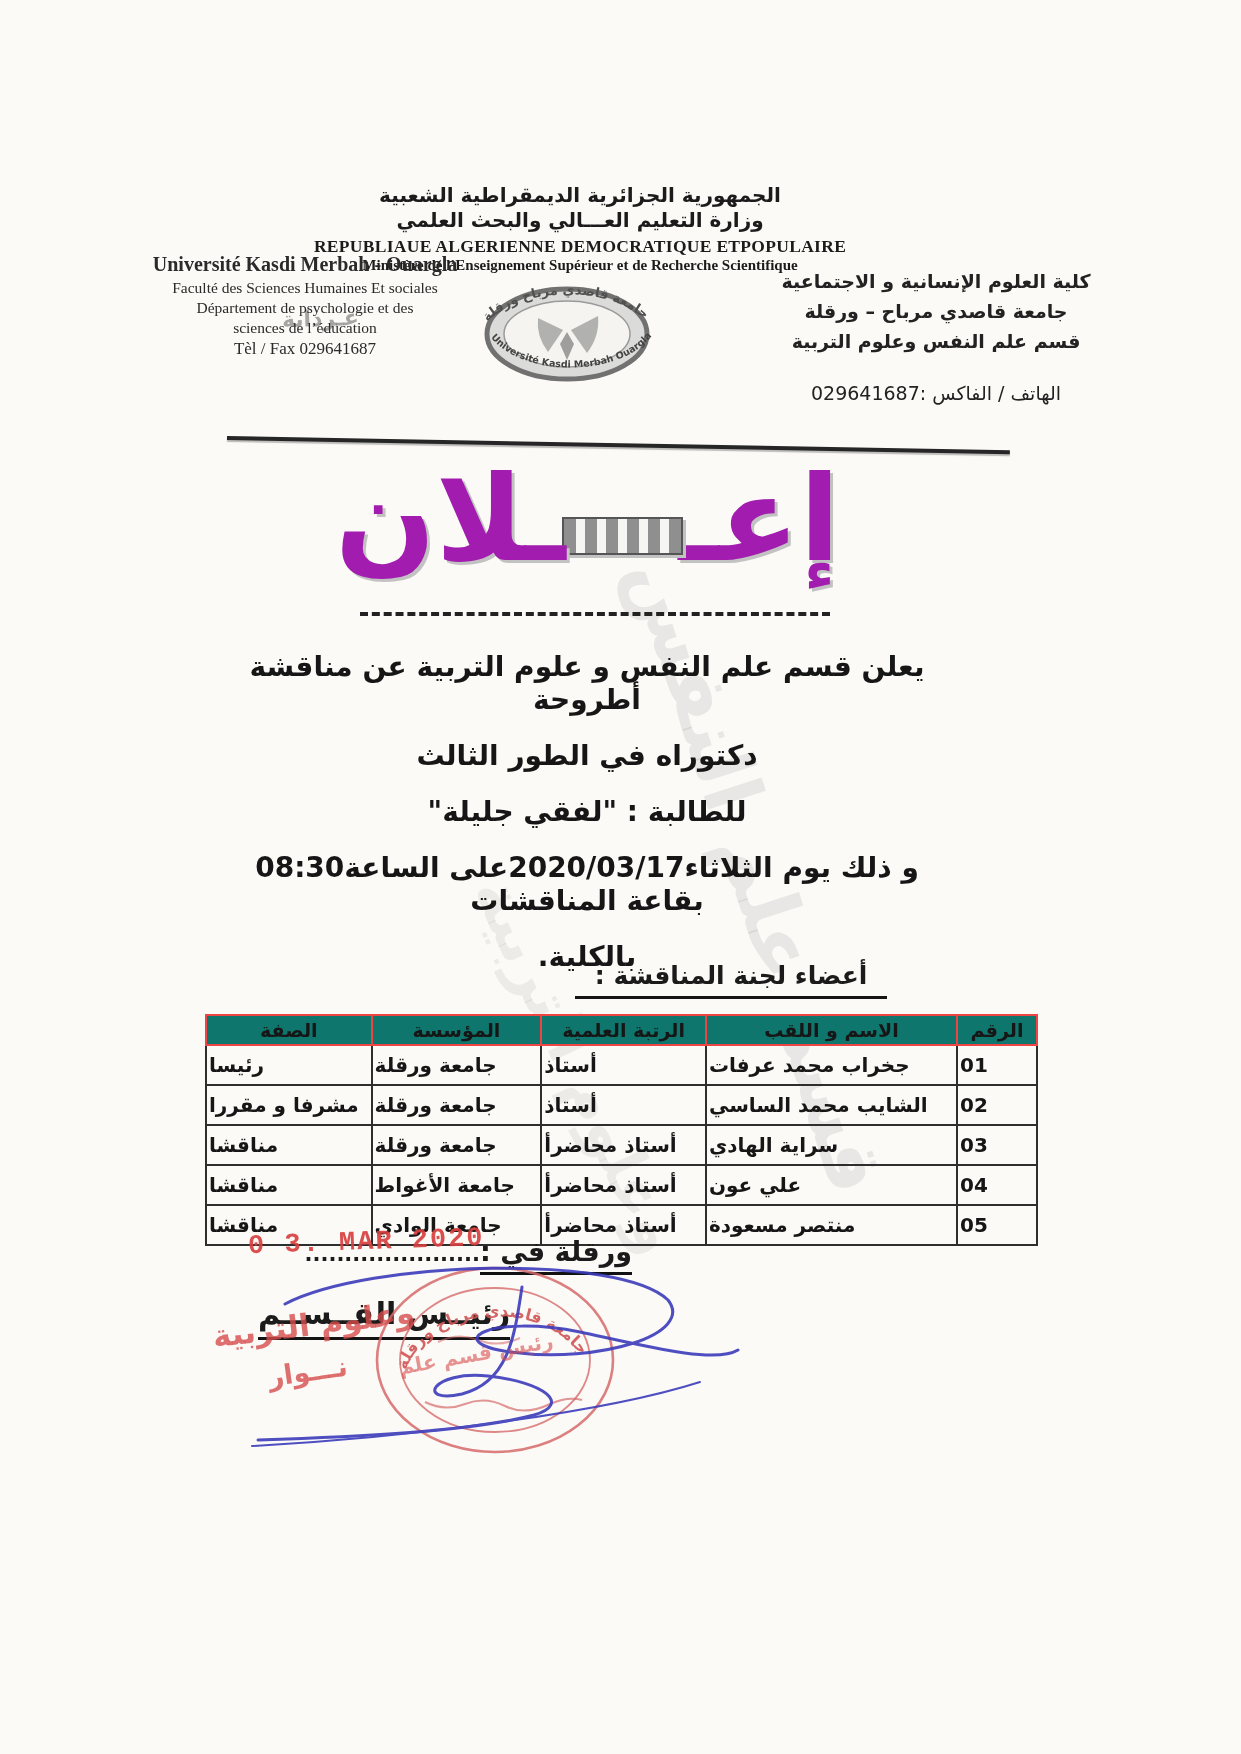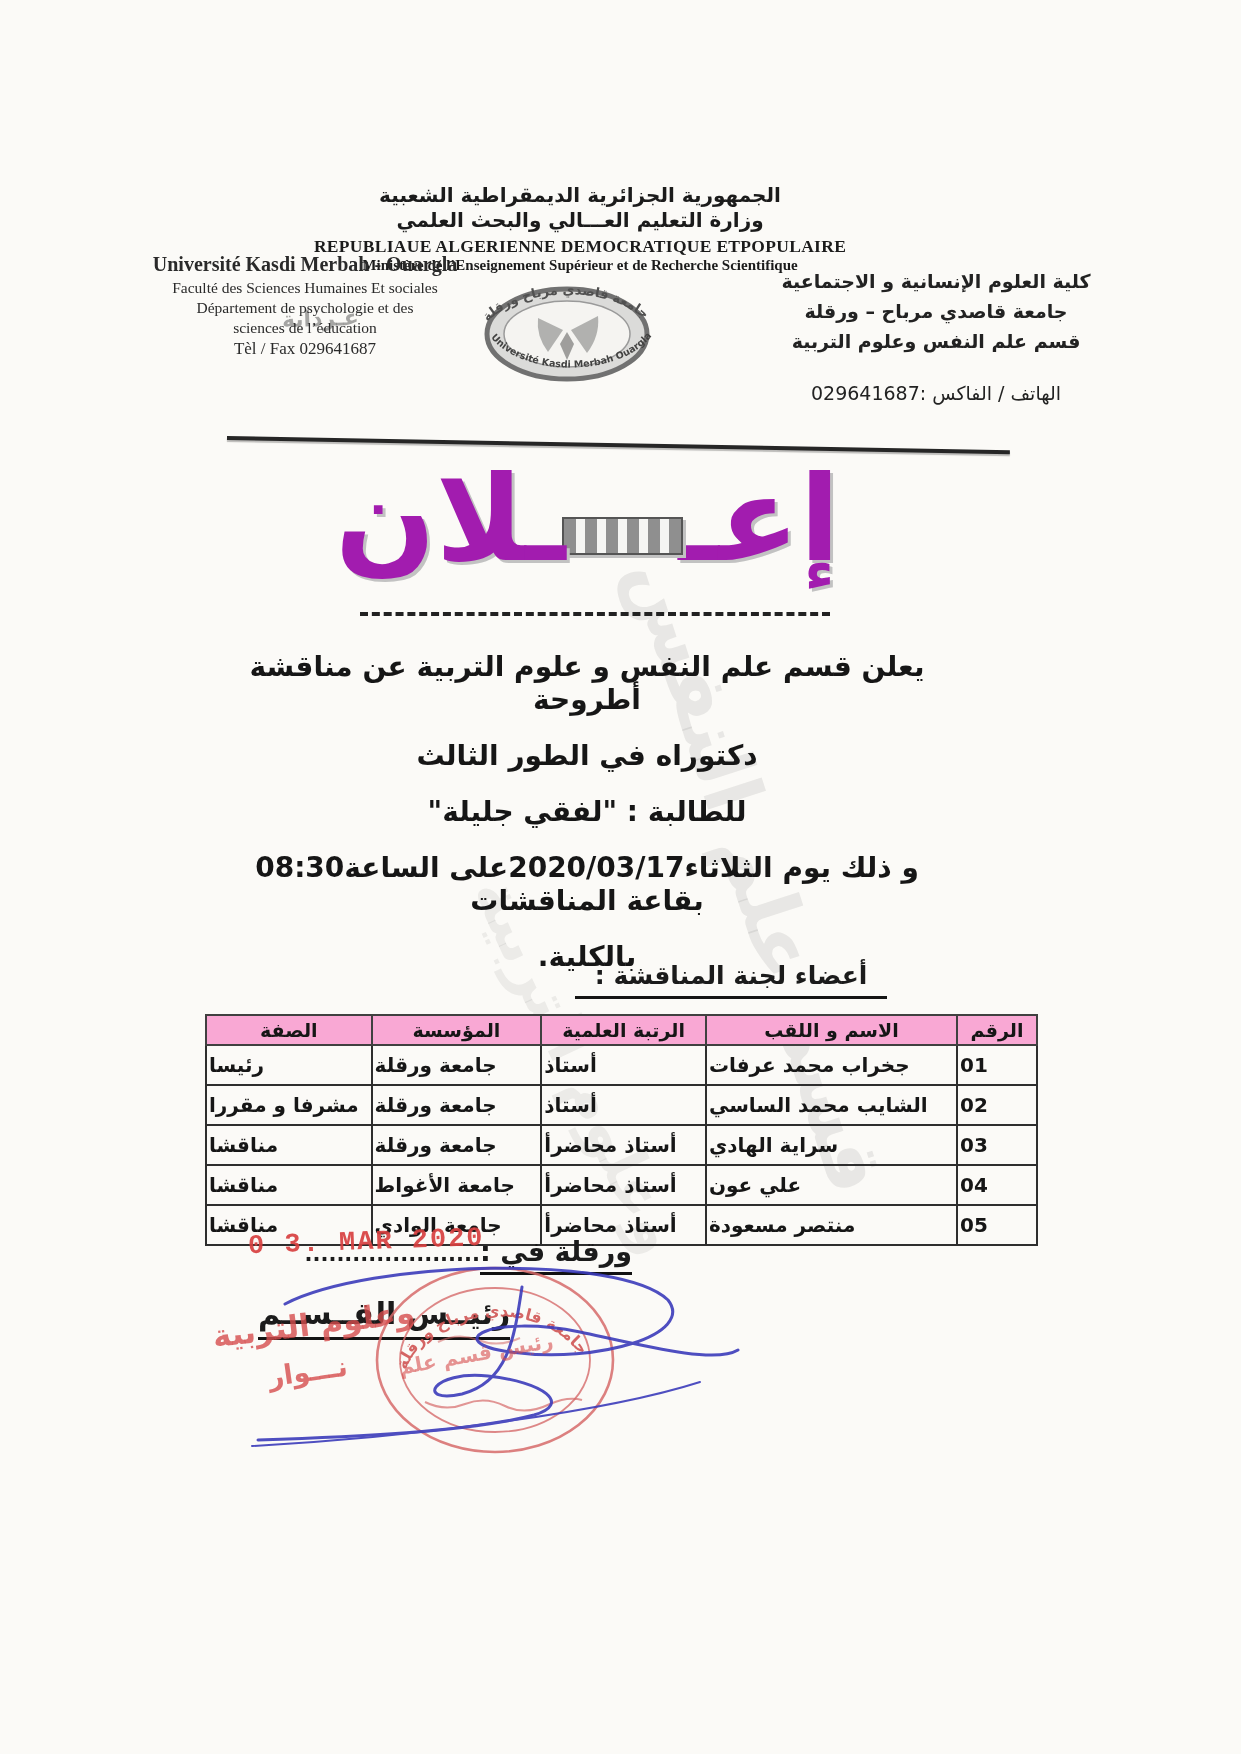--- a/index.html
+++ b/index.html
@@ -38,21 +38,21 @@
   .t-underline { position:absolute; top:612px; left:360px; width:470px; border-top:4px dashed #222; }
   
   .bodytext { position:absolute; top:646px; left:228px; width:718px; direction:rtl;
     text-align:center; font-size:28px; font-weight:bold; color:#161616; }
   .bodytext p { margin:4px 0 23px; }
   .committee { position:absolute; top:961px; left:575px; width:312px; direction:rtl; text-align:center;
     font-size:25px; font-weight:bold; border-bottom:3px solid #151515; padding-bottom:6px; }
   
   .tbl { position:absolute; top:1014px; left:205px; width:833px; border-collapse:collapse;
     direction:rtl; font-weight:bold; color:#161616; }
-  .tbl th { background:#f9a8d4; font-size:19px; padding:3px 12px; border:2px solid #404040; }
+  .tbl th { background:#0f766e; font-size:19px; padding:3px 12px; border:2px solid #ef4444; }
   .tbl td { font-size:20px; padding:5px 2px; text-align:left; border:2px solid #2e2e2e; height:28px; }
   
   .place { position:absolute; top:1236px; left:222px; width:410px; direction:rtl;
     font-size:27px; font-weight:bold; white-space:nowrap; }
   .place-words { border-bottom:3px solid #111; padding-bottom:5px; }
   .place-dots { font-size:21px; letter-spacing:1px; font-weight:bold; }
   .datestamp { position:absolute; top:1227px; left:248px; font-family:"Liberation Mono",monospace;
     font-size:27px; font-weight:bold; transform:rotate(-2deg); letter-spacing:2px; opacity:.92; }
   .depthead { position:absolute; top:1296px; left:258px; direction:rtl; font-size:30px; font-weight:bold;
     border-bottom:3px solid #141414; padding-bottom:6px; letter-spacing:1px; }

